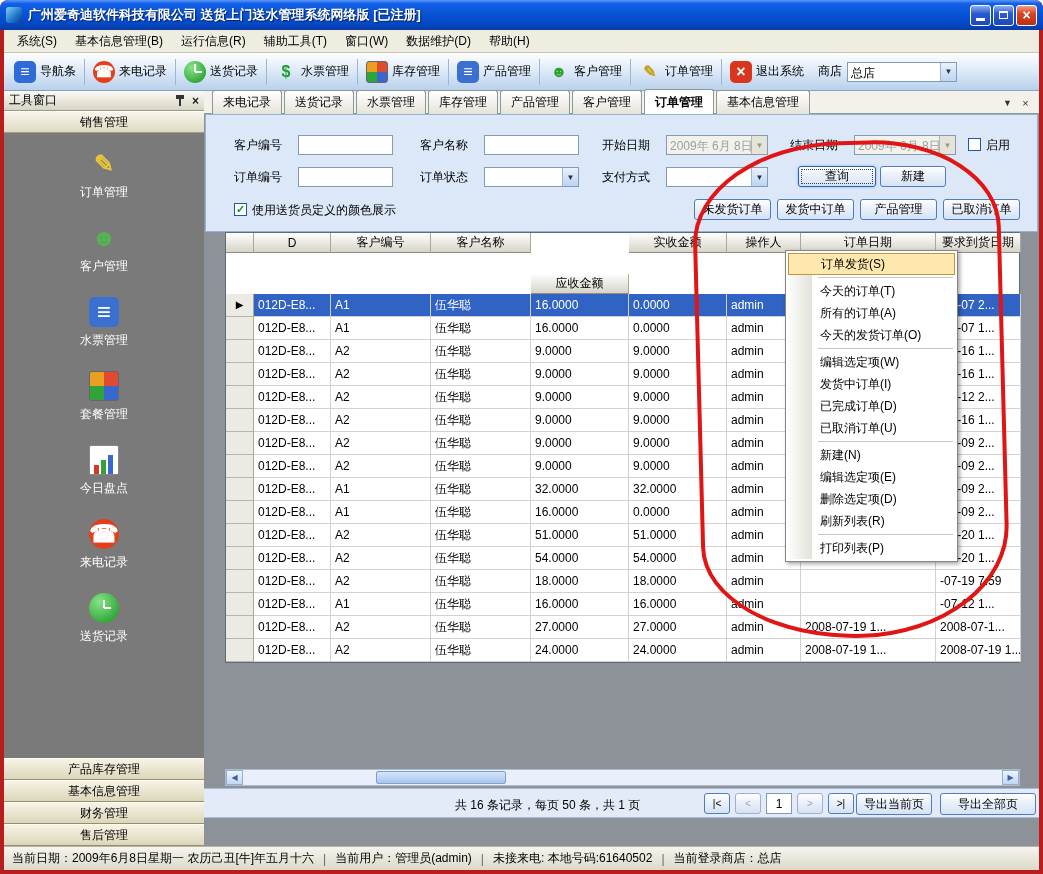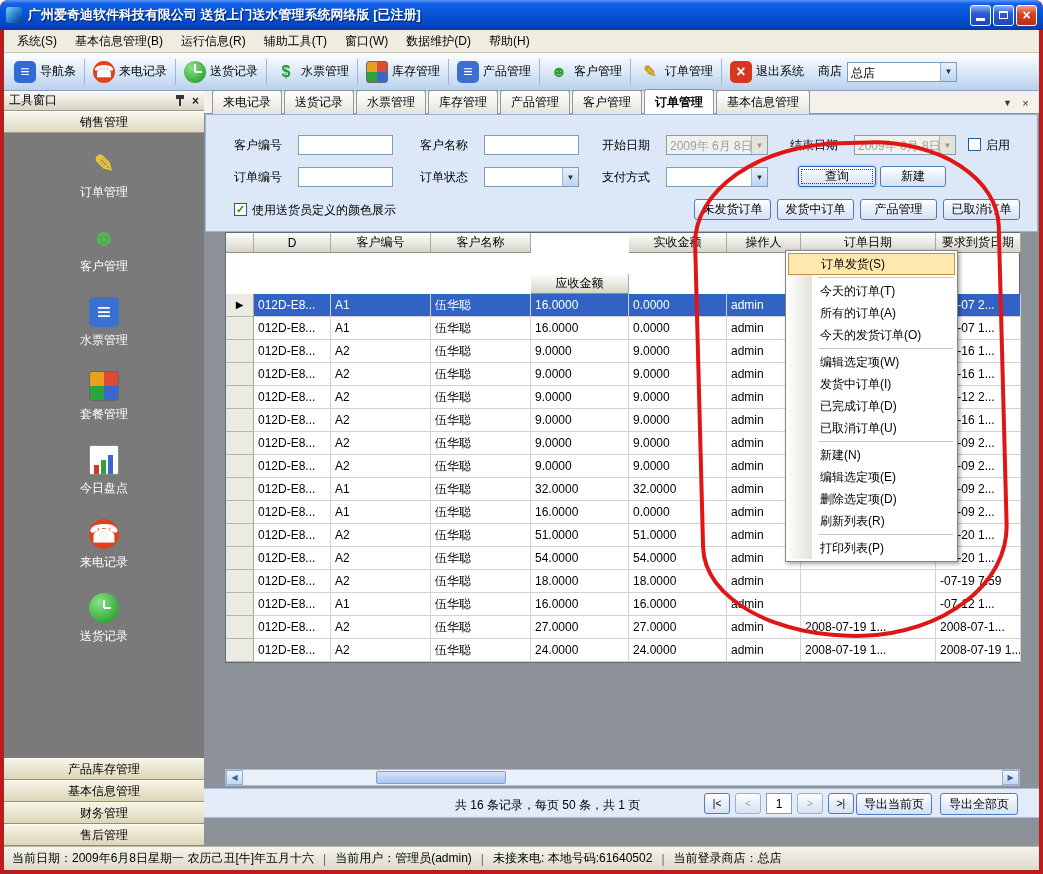--- a/index.html
+++ b/index.html
@@ -499,21 +499,21 @@
     <div class="pagestrip">
       <span class="psummary">共 16 条记录，每页 50 条，共 1 页</span>
       <div class="pnav">
         <div class="btn pbtn">|&lt;</div>
         <div class="btn pbtn dis">&lt;</div>
         <input class="tinput pageno" value="1" style="">
         <div class="btn pbtn dis">&gt;</div>
         <div class="btn pbtn">&gt;|</div>
       </div>
       <div class="btn exbtn" style="left:652px;width:76px">导出当前页</div>
-      <div class="btn exbtn" style="left:736px;width:78px">导出全部页</div>
+      <div class="btn exbtn" style="left:736px;width:96px">导出全部页</div>
     </div>
   </div>
 
   <div class="statusbar">
     <span>当前日期：2009年6月8日星期一  农历己丑[牛]年五月十六</span>
     <span class="ssep">|</span>
     <span>当前用户：管理员(admin)</span>
     <span class="ssep">|</span>
     <span>未接来电: 本地号码:61640502</span>
     <span class="ssep">|</span>

